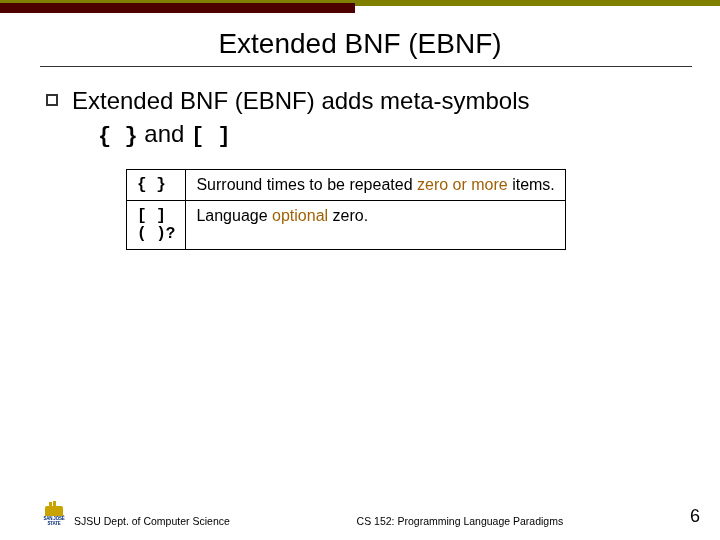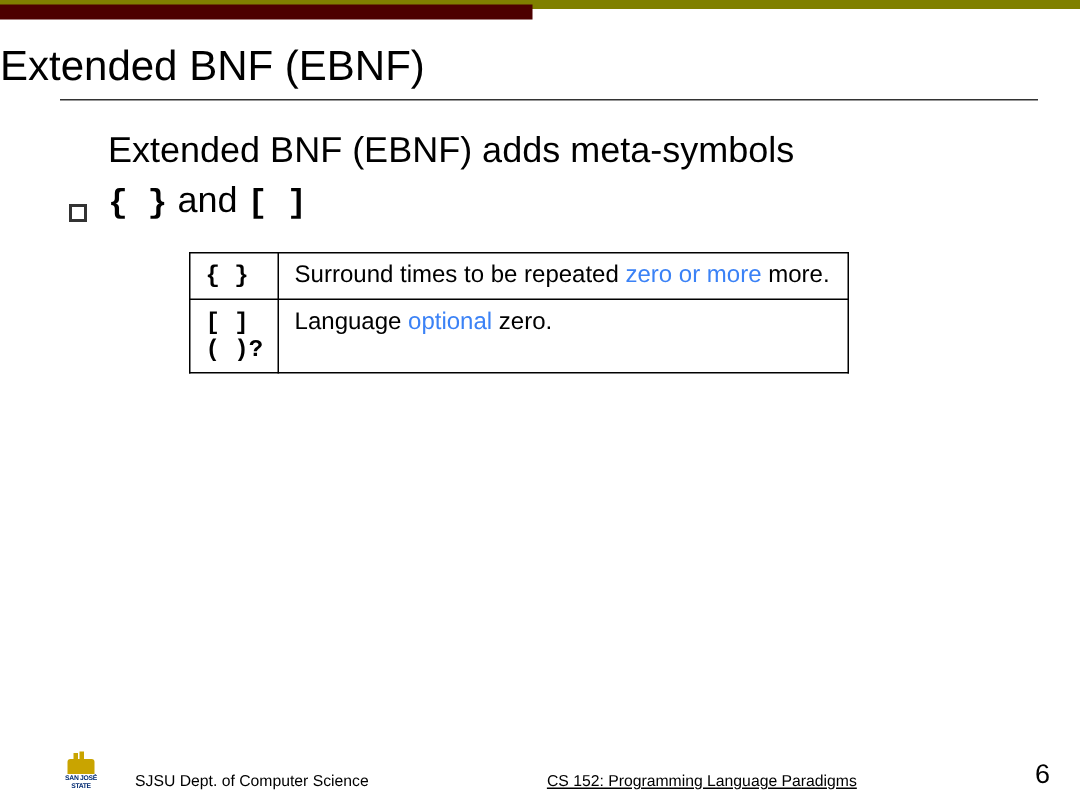--- a/index.html
+++ b/index.html
@@ -1,42 +1,42 @@
 <!DOCTYPE html>
 <html><head>
 <meta charset="utf-8">
 <style>
   * { box-sizing: border-box; margin: 0; padding: 0; }
   html, body { width: 720px; height: 540px; background: #fff; font-family: Arial, Helvetica, sans-serif; color: #000; }
   .slide { width: 720px; height: 540px; position: relative; }
   .topbar { position: absolute; top: 0; left: 0; width: 100%; height: 6px; }
   .bar1 { position: absolute; top: 0; left: 0; height: 6px; background: #808000; width: 100%; }
   .bar2 { position: absolute; top: 3px; left: 0; height: 10px; background: #4d0000; width: 355px; }
-  .title { position: absolute; top: 28px; left: 0; width: 100%; text-align: left; font-size: 28px; font-weight: 400; }
+  .title { position: absolute; top: 28px; left: 0; width: 100%; text-align: center; font-size: 28px; font-weight: 400; }
   .rule { position: absolute; top: 66px; left: 40px; right: 28px; height: 1px; background: #333; }
   .body { position: absolute; top: 86px; left: 46px; right: 28px; }
-  .bullet { display: flex; align-items: flex-end; gap: 14px; }
+  .bullet { display: flex; align-items: flex-start; gap: 14px; }
   .bmark { width: 12px; height: 12px; border: 2px solid #333; margin-top: 8px; flex: 0 0 auto; }
   .btext { font-size: 24px; line-height: 1.25; }
-  .sub { margin-top: 4px; font-size: 24px; }
+  .sub { margin-left: 26px; margin-top: 4px; font-size: 24px; }
   .mono { font-family: "Courier New", monospace; font-weight: bold; font-size: 22px; }
   .tblwrap { margin-top: 20px; margin-left: 80px; }
   table { border-collapse: collapse; }
   td { border: 1px solid #000; padding: 6px 10px; font-size: 16px; vertical-align: top; }
   td.sym { font-family: "Courier New", monospace; font-weight: bold; text-align: left; white-space: nowrap; }
   td.desc { width: 380px; }
-  .red { color: #3b82f6; }
+  .red { color: #a16207; }
   .footer { position: absolute; bottom: 12px; left: 42px; right: 20px; display: flex; align-items: flex-end; justify-content: space-between; font-size: 10.5px; line-height: 1.35; color: #000; }
-  .fleft { display: flex; align-items: flex-end; gap: 24px; }
+  .fleft { display: flex; align-items: flex-end; gap: 8px; }
   .logo { width: 24px; height: 24px; display: flex; flex-direction: column; align-items: center; justify-content: center; }
   .logo-top { width: 18px; height: 10px; background: #c9a400; border-radius: 2px 2px 0 0; position: relative; }
   .logo-top::before { content: ""; position: absolute; top: -4px; left: 4px; width: 3px; height: 4px; background: #c9a400; }
   .logo-top::after { content: ""; position: absolute; top: -5px; left: 8px; width: 3px; height: 5px; background: #c9a400; }
   .logo-bot { font-size: 4.5px; text-align: center; color: #002a72; font-weight: bold; letter-spacing: -0.2px; line-height: 1; margin-top: 1px; }
-  .fcenter { text-align: center; text-decoration: underline; }
+  .fcenter { text-align: center; }
   .pg { font-size: 18px; }
 </style>
 </head>
 <body>
 
 <div class="slide">
 
   <div class="topbar">
     <div class="bar1"></div>
     <div class="bar2"></div>
@@ -55,21 +55,21 @@
         </div>
       </div>
     </div>
 
     <div class="tblwrap">
       <table>
         <tbody>
             <tr>
           <td class="sym">{ }</td>
           <td class="desc">
-            <span>Surround times to be repeated </span><span class="red">zero or more</span><span> more.</span>
+            <span>Surround times to be repeated </span><span class="red">zero or more</span><span> items.</span>
           </td>
         </tr>
         <tr>
           <td class="sym" style="white-space:pre;">[ ]
 ( )?</td>
           <td class="desc">
             <span>Language </span><span class="red">optional</span><span> zero.</span>
           </td>
         </tr>
       </tbody>

